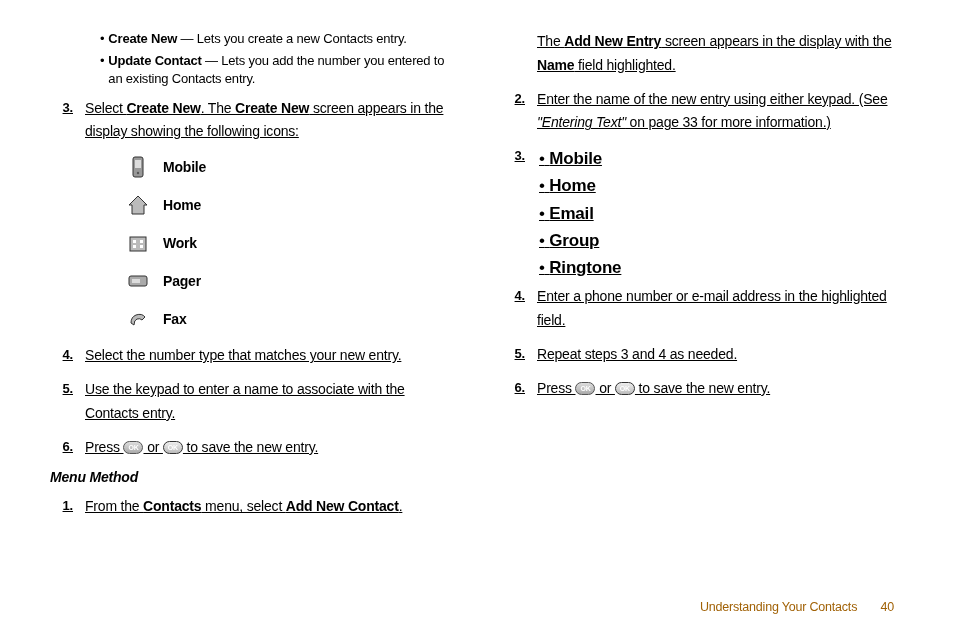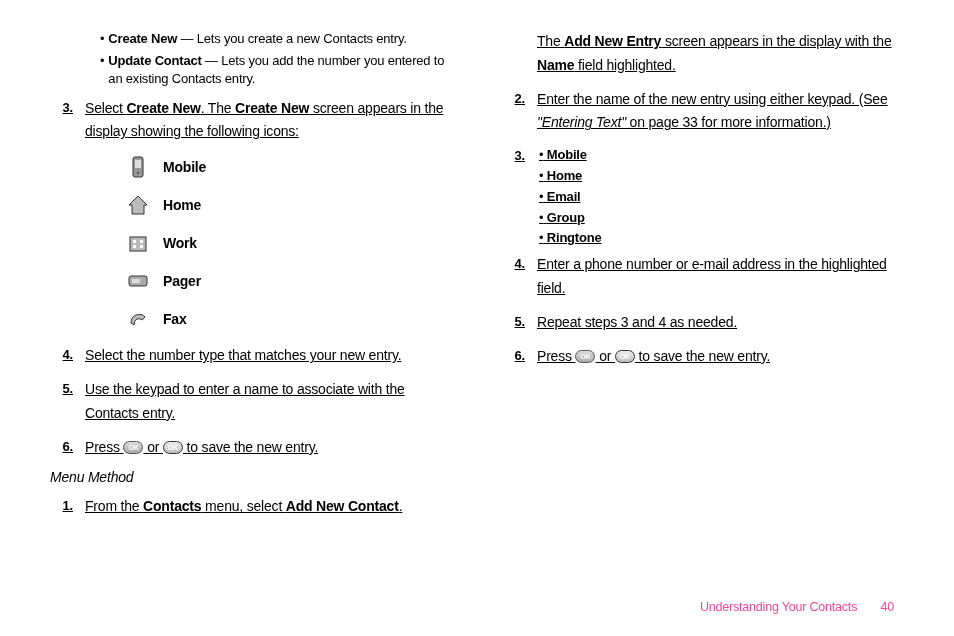--- a/index.html
+++ b/index.html
@@ -63,24 +63,24 @@
     display: flex;
     align-items: center;
     justify-content: center;
   }
   .icon-box svg { width: 24px; height: 24px; }
   .sub-bullets {
     margin-left: 2px;
   }
   .sub-bullets .row {
     line-height: 1.6;
-    font-size: 13px;
+    font-size: 17px;
   }
   .heading {
-    font-weight: normal;
+    font-weight: bold;
     font-style: italic;
     margin: 10px 0 10px 0;
     font-size: 14px;
   }
   .ok-btn {
     display: inline-block;
     width: 20px; height: 13px;
     border: 1.5px solid #333;
     border-radius: 7px;
     vertical-align: middle;
@@ -95,21 +95,21 @@
     color: #fff;
     position: absolute;
     left: 50%; top: 50%;
     transform: translate(-50%,-50%);
   }
   .footer {
     position: absolute;
     bottom: 22px;
     right: 60px;
     font-size: 12.5px;
-    color: #ec4899;
+    color: #a16207;
   }
   .footer .pg { margin-left: 20px; }
 </style>
 </head>
 <body>
 
 <div class="columns">
 
   <div class="col">
 

